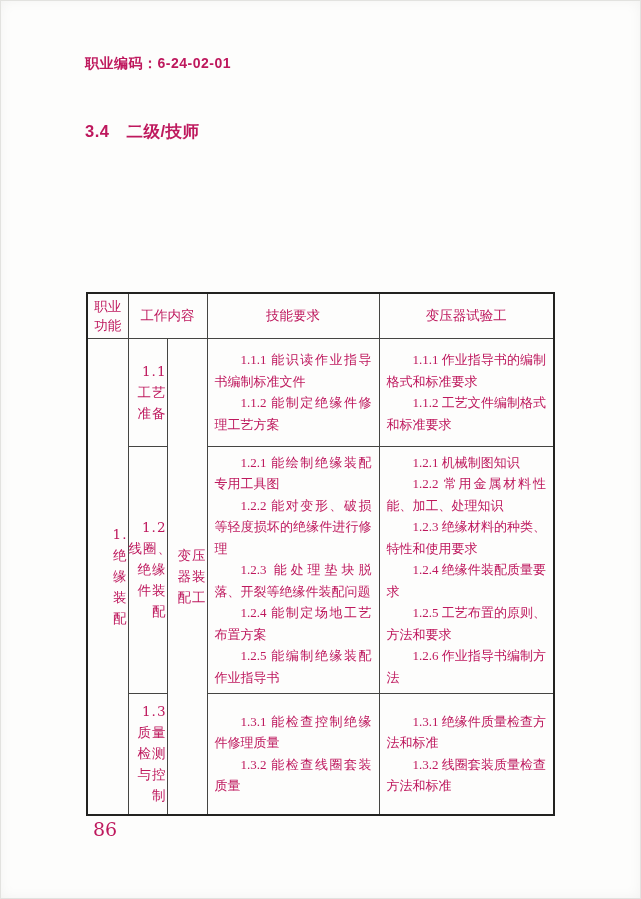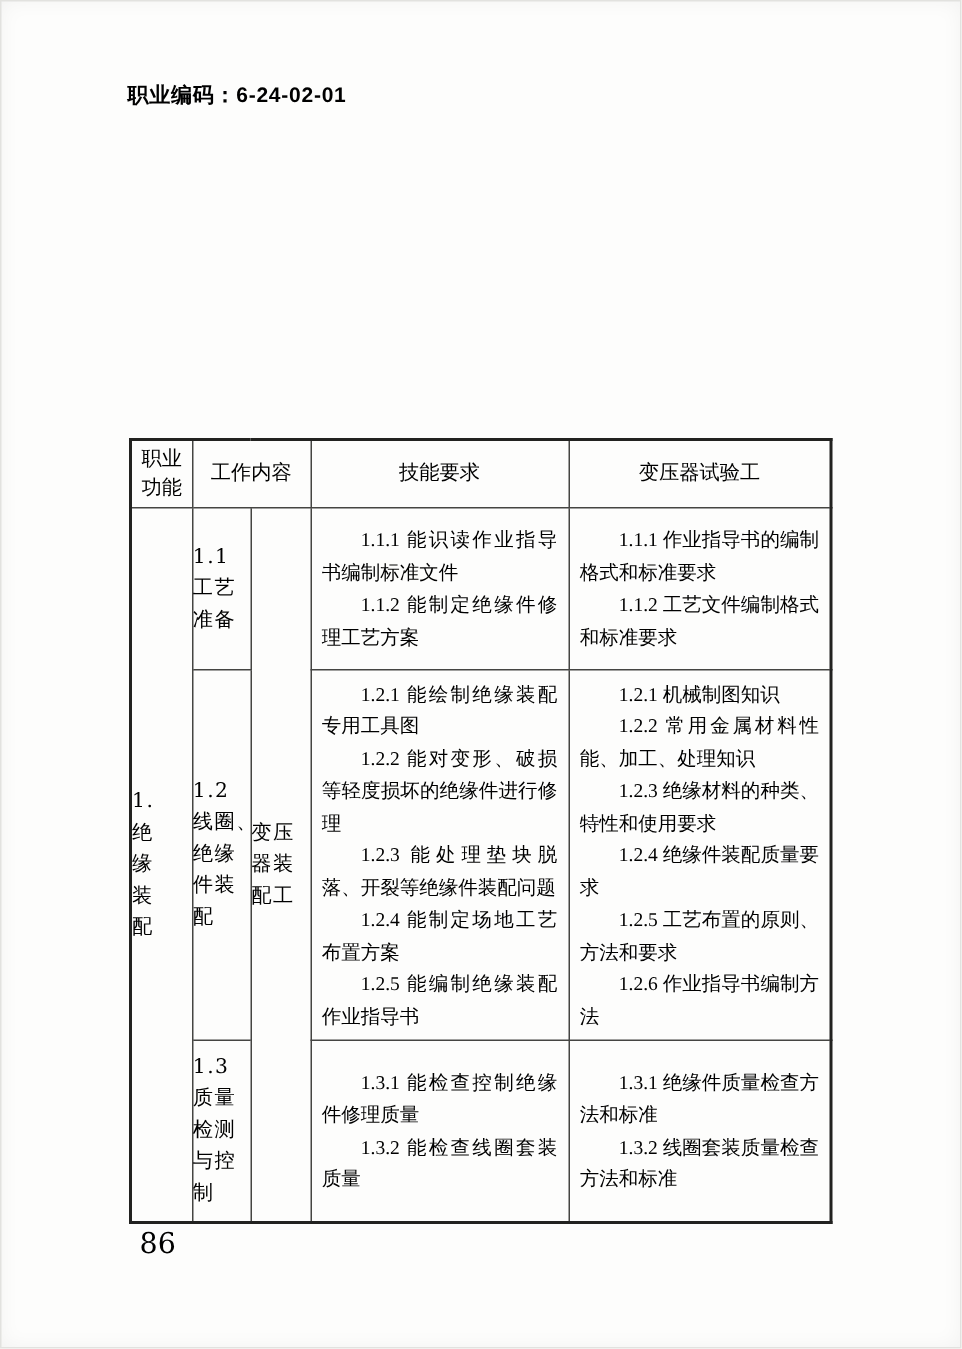--- a/index.html
+++ b/index.html
@@ -3,21 +3,21 @@
 <meta charset="utf-8">
 <style>
   * { box-sizing: border-box; }
   html, body { margin: 0; padding: 0; background: #f4f4f2; }
   .page {
     position: relative;
     width: 641px;
     height: 899px;
     margin: 0 auto;
     background: #fdfdfc;
-    color: #000000;
+    color: #be185d;
     box-shadow: inset 0 0 0 1px #e2e2df, inset 0 0 14px rgba(0,0,0,0.05);
     overflow: hidden;
     font-family: "DejaVu Serif", "Liberation Serif", serif;
   }
   .occupation-code {
     position: absolute;
     left: 85px; top: 55px;
     font-family: "Liberation Sans", sans-serif;
     font-weight: 700;
     font-size: 14px;
@@ -58,21 +58,21 @@
     font-weight: normal;
   }
   .std-table th {
     font-size: 13.5px;
     text-align: center;
     line-height: 19px;
     padding: 2px;
   }
   .v-cell {
     white-space: pre;
-    text-align: left;
+    text-align: right;
     line-height: 21px;
     font-size: 13.5px;
     padding: 0;
     letter-spacing: 1px;
   }
   .text-cell { padding: 5px 7px; }
   .text-cell p {
     margin: 0;
     text-indent: 2em;
     text-align: justify;
@@ -85,20 +85,23 @@
     font-size: 19px;
   }
 </style>
 </head>
 <body>
 
 <div class="page">
 
   <div class="occupation-code">职业编码：6-24-02-01</div>
 
+  <div class="section-title">
+    <span class="num">3.4</span><span>二级/技师</span>
+  </div>
 
 
   <table class="std-table">
     <colgroup>
       <col style="width:41px">
       <col style="width:39px">
       <col style="width:40px">
       <col style="width:172px">
       <col style="width:175px">
     </colgroup>

